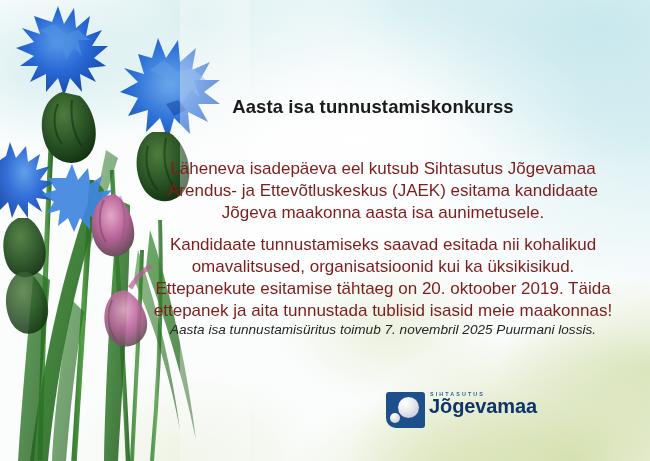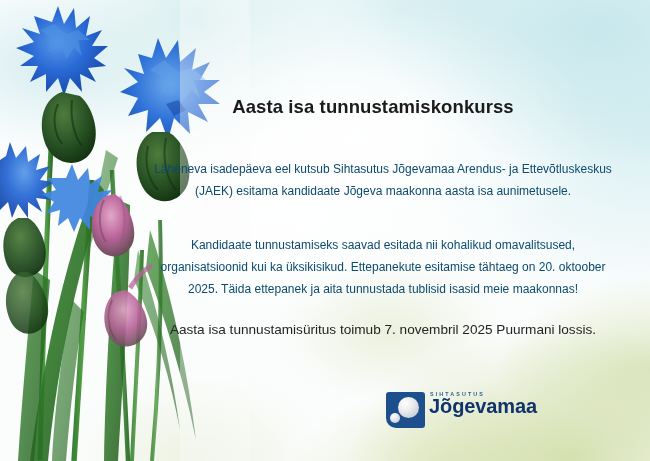--- a/index.html
+++ b/index.html
@@ -74,31 +74,32 @@
     font-size: 18.5px;
     font-weight: bold;
     color: #1b1b1b;
     letter-spacing: 0.1px;
   }
   .para {
     position: absolute;
     left: 0;
     width: 466px;
     text-align: center;
-    color: #0c4a6e;
-    font-size: 12px;
+    color: #7f1d1d;
+    font-size: 17px;
     line-height: 22px;
   }
   .para-1 { top: 158px; }
   .para-2 { top: 234px; }
   .para-3 {
     top: 319px;
     font-size: 13.6px;
     line-height: 22.5px;
     color: #242424;
+    font-style: italic;
   }
 
   
   .logo {
     position: absolute;
     left: 386px;
     top: 390px;
     width: 250px;
     height: 48px;
   }
@@ -282,21 +283,21 @@
       <rect x="180" y="0" width="70" height="461" fill="#fbfdfd" opacity="0.35"></rect>
     </svg>
   </div>
 
   <div class="content">
 
     <div class="title">Aasta isa tunnustamiskonkurss</div>
 
     <div class="para para-1">Läheneva isadepäeva eel kutsub Sihtasutus Jõgevamaa Arendus- ja Ettevõtluskeskus (JAEK) esitama kandidaate Jõgeva maakonna aasta isa aunimetusele.</div>
 
-    <div class="para para-2">Kandidaate tunnustamiseks saavad esitada nii kohalikud omavalitsused, organisatsioonid kui ka üksikisikud. Ettepanekute esitamise tähtaeg on 20. oktoober 2025. Täida ettepanek ja aita tunnustada tublisid isasid meie maakonnas!</div>
+    <div class="para para-2">Kandidaate tunnustamiseks saavad esitada nii kohalikud omavalitsused, organisatsioonid kui ka üksikisikud. Ettepanekute esitamise tähtaeg on 20. oktoober 2019. Täida ettepanek ja aita tunnustada tublisid isasid meie maakonnas!</div>
 
     <div class="para para-3">Aasta isa tunnustamisüritus toimub 7. novembril 2025 Puurmani lossis.</div>
   </div>
 
   <div class="logo">
     <div class="logo-mark">
       <div class="big-dot"></div>
       <div class="small-dot"></div>
       <div class="swoosh"></div>
     </div>

